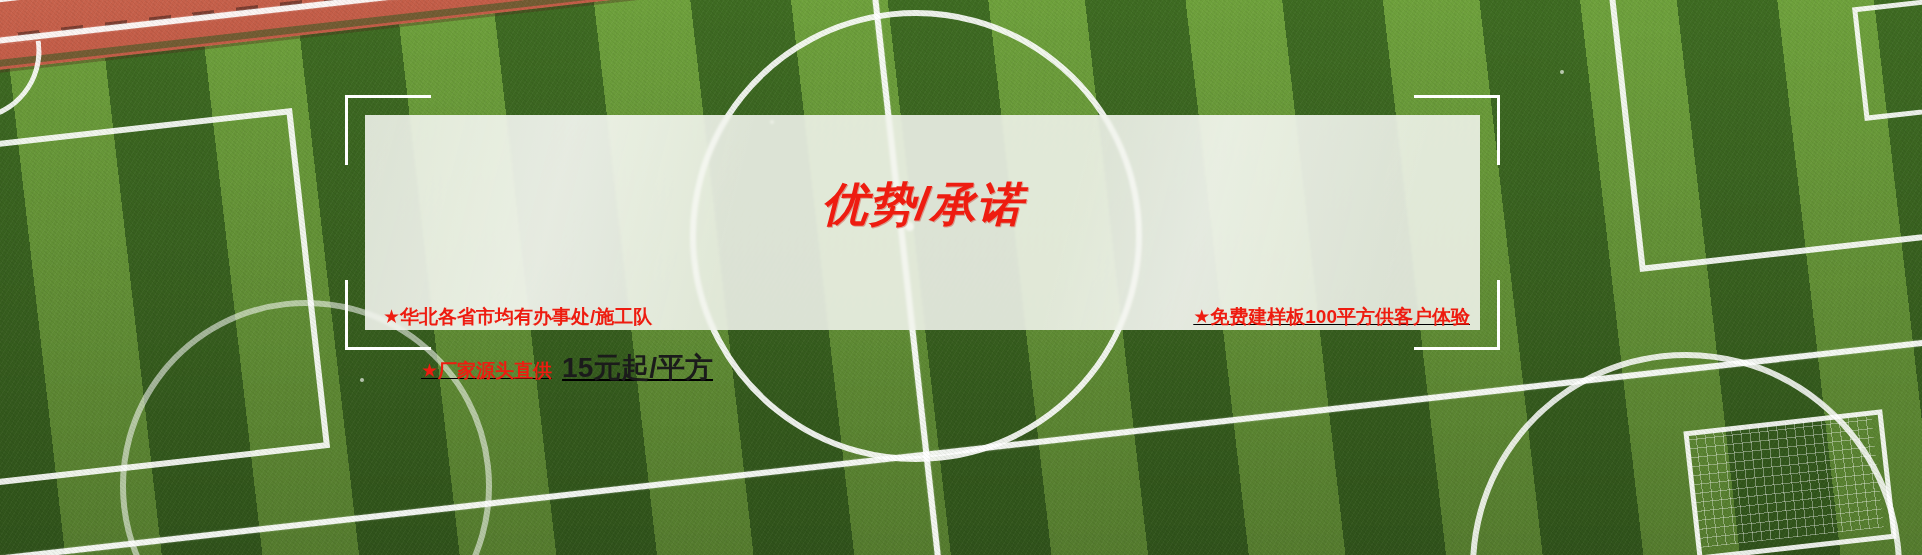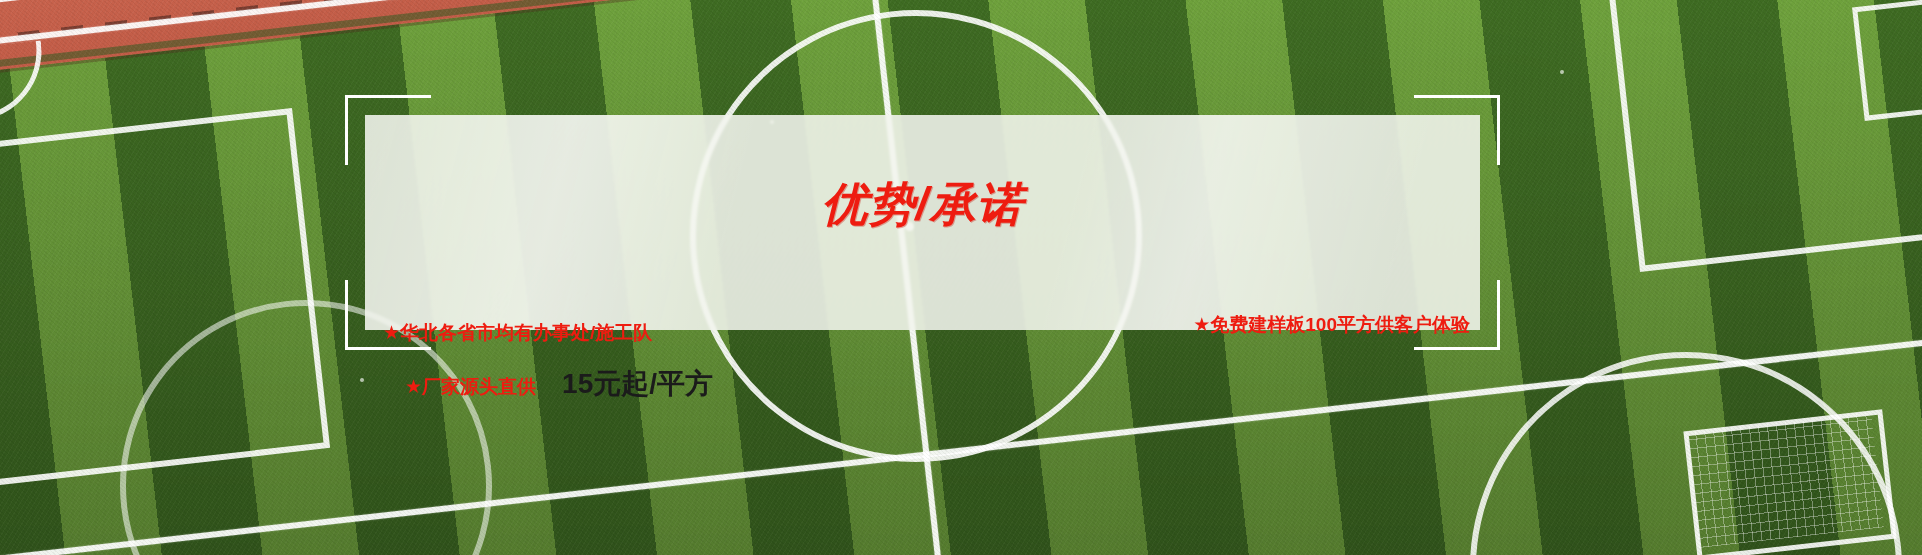--- a/index.html
+++ b/index.html
@@ -255,37 +255,37 @@
     display:flex;
     align-items:center;
     justify-content:space-between;
   }
   .b-col{
     flex:0 0 auto;
     display:flex;
     align-items:baseline;
     white-space:nowrap;
   }
-  .b-col.c1{width:300px;margin-top:16px;}
+  .b-col.c1{width:300px;}
   .b-col.c2{width:300px;justify-content:center;}
-  .b-col.c3{width:330px;justify-content:flex-end;}
+  .b-col.c3{width:330px;justify-content:flex-end;text-decoration:underline;}
 
   .bullet{
     color:#ee1c10;
     font-size:19px;
     font-weight:700;
     line-height:1.1;
     white-space:nowrap;
   }
   .price{
     color:#1b1b1b;
     font-size:28px;
     font-weight:900;
     line-height:1;
-    margin-left:26px;
+    margin-left:10px;
     white-space:nowrap;
   }
 </style>
 </head>
 <body>
 
 <div class="stage">
 
   <div class="pitch">
     <div class="turf"></div>

